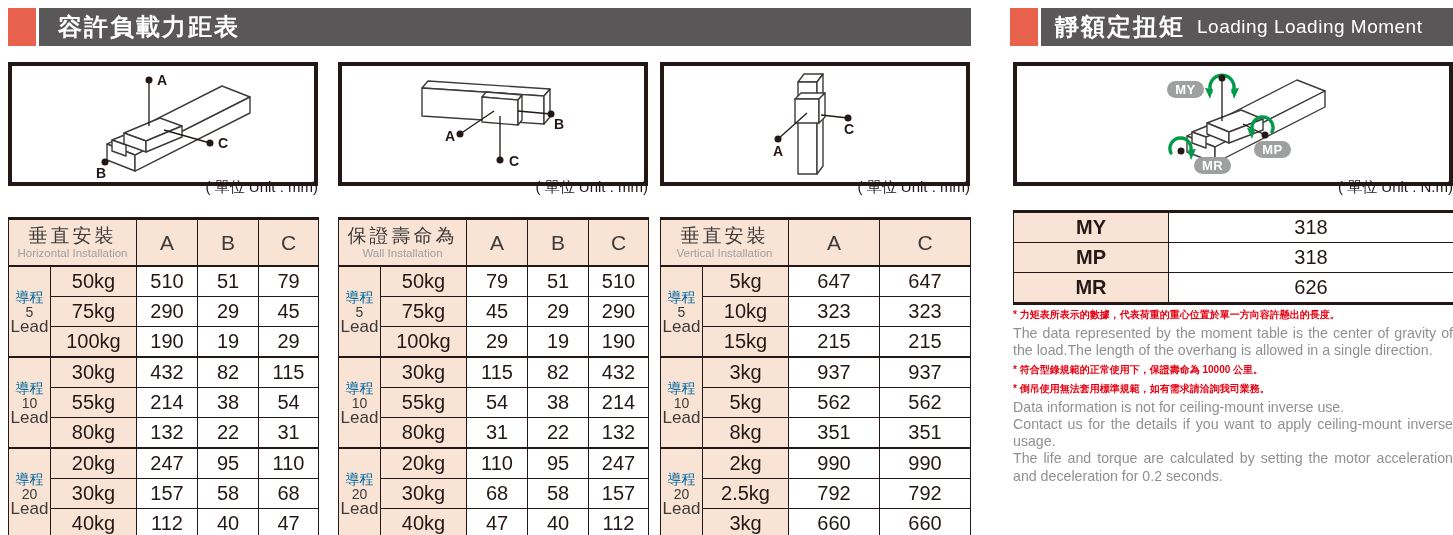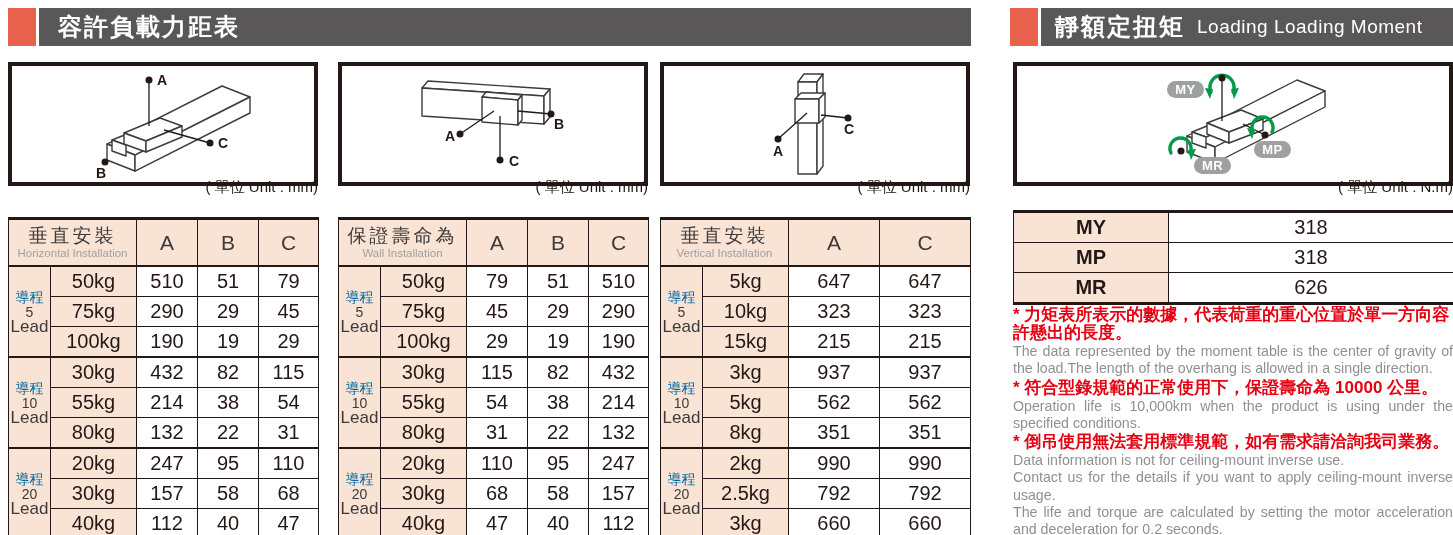--- a/index.html
+++ b/index.html
@@ -36,21 +36,21 @@
   .group-cell .g-num { font-size:14px; line-height:15px; color:#3e3a39; }
   .group-cell .g-en  { font-size:17px; line-height:13px; color:#3e3a39; }
   .ovt tr.group-start td { border-top:2px solid #231815; }
   
   .mt { position:absolute; left:1013px; top:210px; width:440px; border-collapse:collapse; table-layout:fixed;
         border-top:3px solid #231815; border-bottom:3px solid #231815; background:#fff; }
   .mt td { border:1px solid #231815; height:29px; text-align:center; font-size:20px; color:#231815; padding:0; }
   .mt .m-label { background:#f9e3d5; font-weight:bold; }
   
   .notes { position:absolute; left:1013px; top:305px; width:440px; }
-  .note-zh { color:#e60012; font-size:17px; font-weight:bold; line-height:18px; margin:1px 0 1px 0; }
+  .note-zh { color:#e60012; font-size:10px; font-weight:bold; line-height:18px; margin:1px 0 1px 0; }
   .note-en { color:#8f9090; font-size:14.2px; line-height:17.3px; text-align:justify; margin:0; }
   
   .shape { fill:#ffffff; stroke:#3e3a39; stroke-width:1.4; stroke-linejoin:round; }
   .leader { stroke:#231815; stroke-width:1.3; fill:none; }
   .dot { fill:#231815; stroke:none; }
   .ptl { font-family:"Liberation Sans",sans-serif; font-size:14px; font-weight:bold; fill:#231815; }
   .garc { fill:none; stroke:#009a49; stroke-width:3.4; stroke-linecap:round; }
   .ghead { fill:#009a49; stroke:none; }
   .pill { fill:#9fa0a0; stroke:none; }
   .pill-t { font-family:"Liberation Sans",sans-serif; font-size:13px; font-weight:bold; fill:#ffffff; text-anchor:middle; letter-spacing:0.5px; }
@@ -451,20 +451,19 @@
         <td class="m-label">MR</td>
         <td class="m-value">626</td>
       </tr>
     </tbody>
   </table>
 
   <div class="notes" id="notes">
       <p class="note-zh">* 力矩表所表示的數據，代表荷重的重心位置於單一方向容許懸出的長度。</p>
       <p class="note-en">The data represented by the moment table is the center of gravity of the load.The length of the overhang is allowed in a single direction.</p>
       <p class="note-zh">* 符合型錄規範的正常使用下，保證壽命為 10000 公里。</p>
-      <p class="note-en">Operation life is 10,000km when the product is using under the specified conditions.</p>
       <p class="note-zh">* 倒吊使用無法套用標準規範，如有需求請洽詢我司業務。</p>
       <p class="note-en">Data information is not for ceiling-mount inverse use.</p>
       <p class="note-en">Contact us for the details if you want to apply ceiling-mount inverse usage.</p>
       <p class="note-en">The life and torque are calculated by setting the motor acceleration and deceleration for 0.2 seconds.</p>
     </div>
 
 </div>
 
 </body></html>

